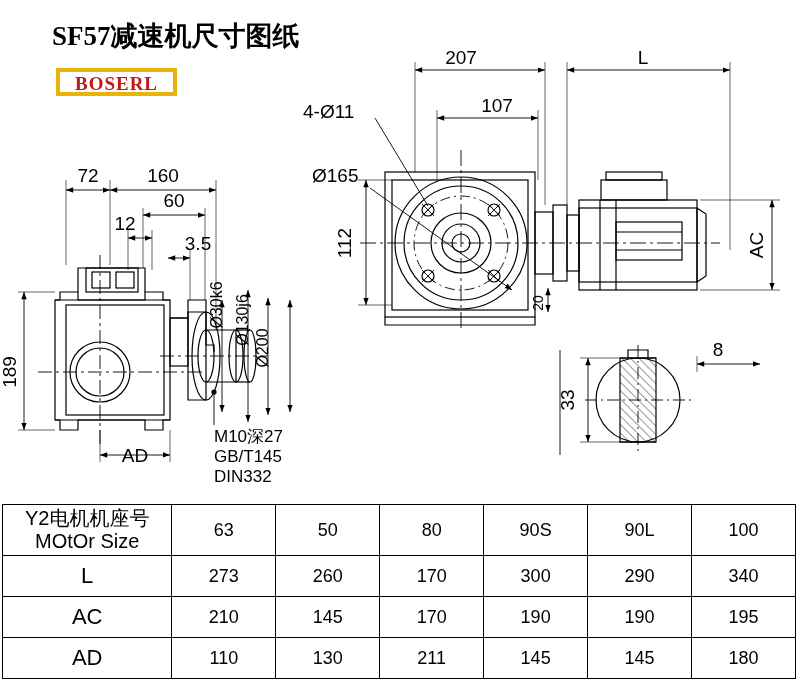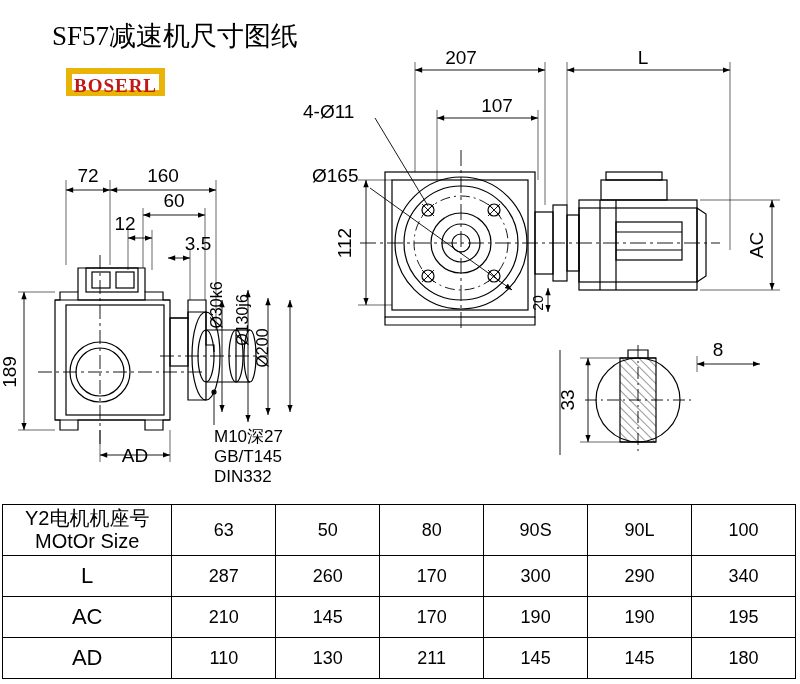--- a/index.html
+++ b/index.html
@@ -9,27 +9,27 @@
     font-family:"Liberation Sans", sans-serif;
     color:#000;
     position:relative;
     overflow:hidden;
   }
   #stage{position:absolute;left:0;top:0;width:800px;height:684px;}
 
   .title{
     position:absolute;left:52px;top:18px;
     font-family:"Liberation Serif", serif;
-    font-weight:normal;font-size:27px;letter-spacing:0px;
+    font-weight:bold;font-size:27px;letter-spacing:0px;
     white-space:nowrap;
   }
   .logo{
-    position:absolute;left:66px;top:68px;
-    width:99px;height:28px;
-    border:6px solid #eab308;
+    position:absolute;left:56px;top:68px;
+    width:121px;height:28px;
+    border:4px solid #eab308;
     box-sizing:border-box;
   }
   .logo span{
     display:block;text-align:center;line-height:24px;
     font-family:"Liberation Serif", serif;
     font-weight:bold;font-size:19px;color:#c01818;
     letter-spacing:1px;
   }
 
   svg.draw{position:absolute;left:0;top:0;width:800px;height:684px;}
@@ -290,21 +290,21 @@
         </td>
         <td class="val">63</td>
         <td class="val">50</td>
         <td class="val">80</td>
         <td class="val">90S</td>
         <td class="val">90L</td>
         <td class="val">100</td>
       </tr>
       <tr>
         <td class="rowlabel">L</td>
-        <td class="val">287</td>
+        <td class="val">273</td>
         <td class="val">260</td>
         <td class="val">170</td>
         <td class="val">300</td>
         <td class="val">290</td>
         <td class="val">340</td>
       </tr>
       <tr>
         <td class="rowlabel">AC</td>
         <td class="val">210</td>
         <td class="val">145</td>

